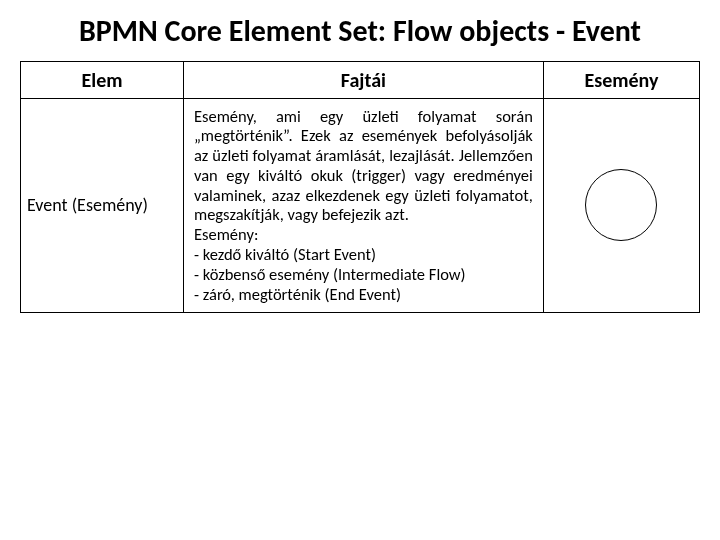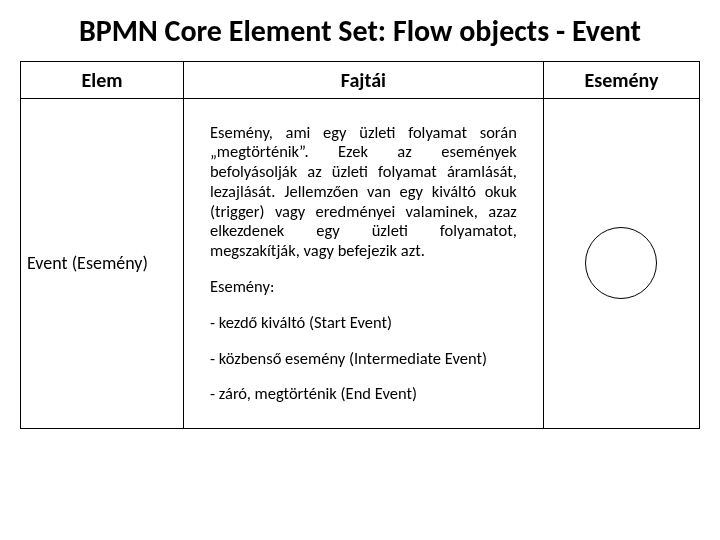--- a/index.html
+++ b/index.html
@@ -39,21 +39,21 @@
     font-size: 18px;
     text-align: left;
     padding: 19px 6px;
   }
   td.desc {
     font-size: 16.5px;
     text-align: justify;
     padding: 8px 10px;
     line-height: 1.2;
   }
-  td.desc p { margin: 16px; }
+  td.desc p { margin: 0; }
   td.sym {
     text-align: center;
   }
   .circle {
     width: 72px;
     height: 72px;
     border: 1.5px solid #000;
     border-radius: 50%;
     margin: 0 auto;
   }
@@ -76,21 +76,21 @@
       <th>Esemény</th>
     </tr>
   </thead>
   <tbody>
     <tr>
       <td class="elem">Event (Esemény)</td>
       <td class="desc">
         <p>Esemény, ami egy üzleti folyamat során „megtörténik”. Ezek az események befolyásolják az üzleti folyamat áramlását, lezajlását. Jellemzően van egy kiváltó okuk (trigger) vagy eredményei valaminek, azaz elkezdenek egy üzleti folyamatot, megszakítják, vagy befejezik azt.</p>
         <p>Esemény:</p>
         <p>- kezdő kiváltó (Start Event)</p>
-        <p>- közbenső esemény (Intermediate Event)</p>
+        <p>- közbenső esemény (Intermediate Flow)</p>
         <p>- záró, megtörténik (End Event)</p>
       </td>
       <td class="sym">
         <div class="circle"></div>
       </td>
     </tr>
   </tbody>
 </table>
 
 </body></html>

